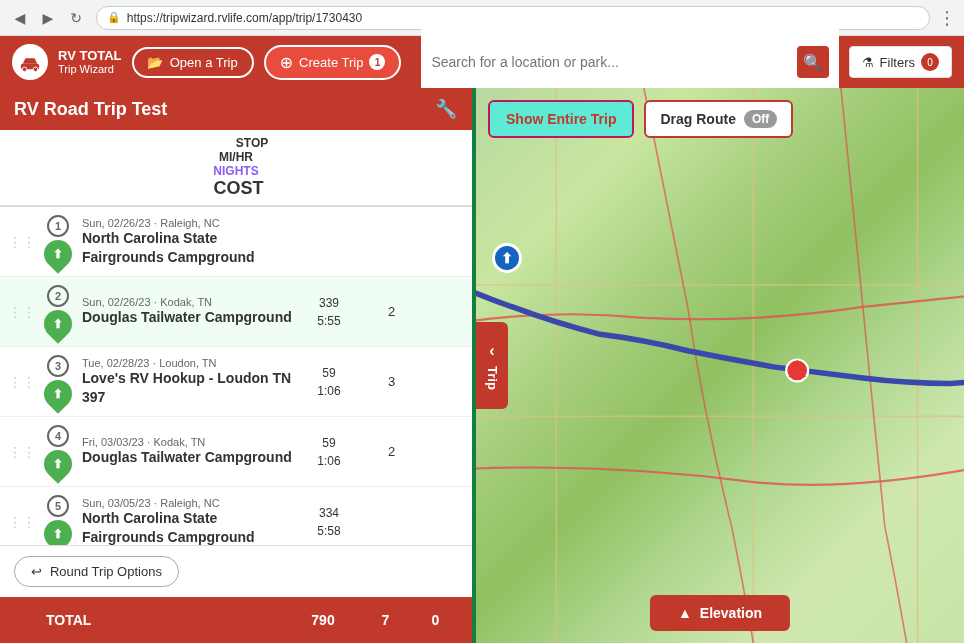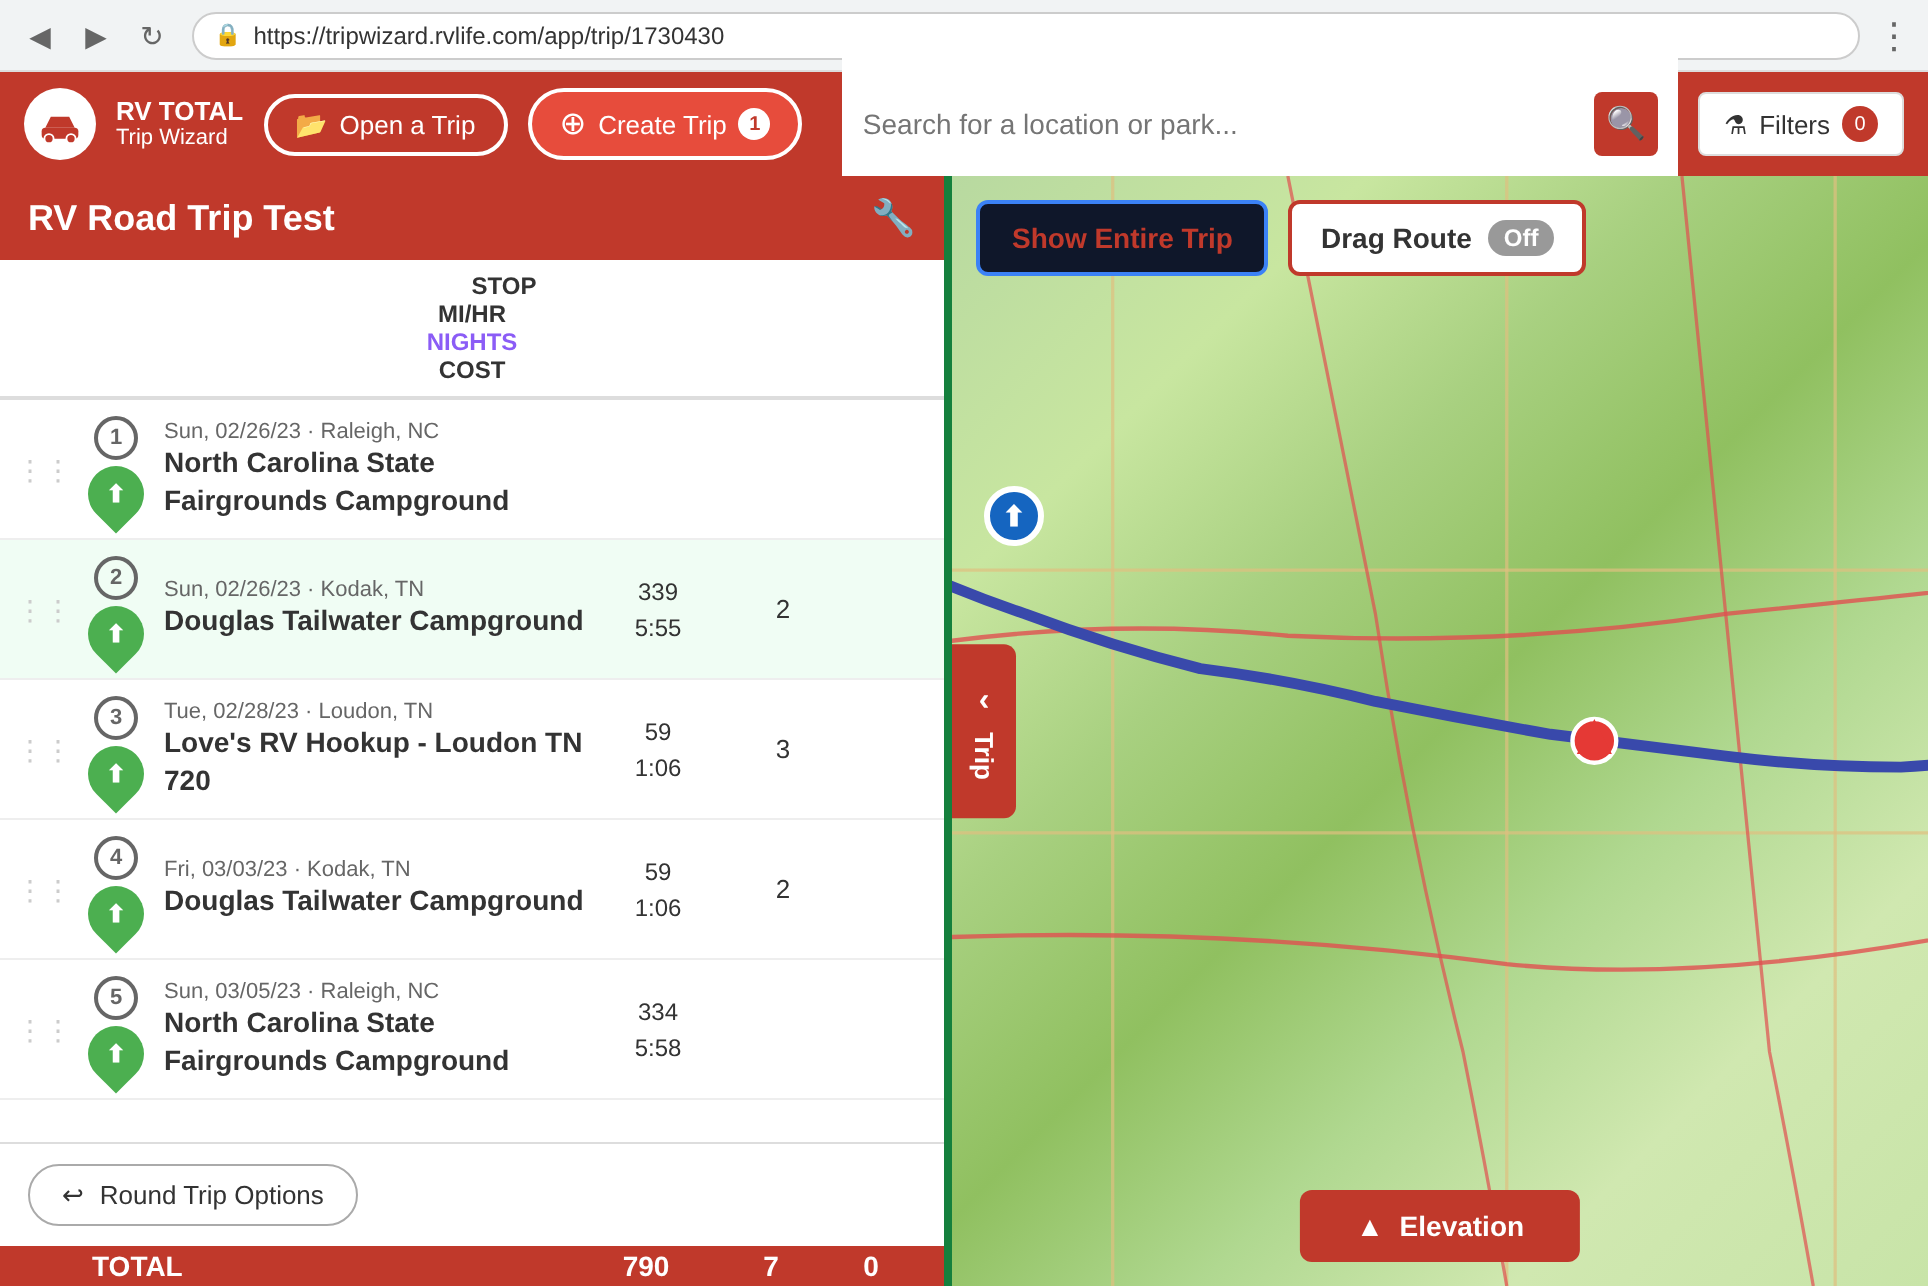--- a/index.html
+++ b/index.html
@@ -41,21 +41,21 @@
     .left-panel { width: 476px; flex-shrink: 0; display: flex; flex-direction: column; background: #fff; border-right: 4px solid #15803d; }
     .trip-header { background: #c0392b; color: #fff; padding: 10px 14px; display: flex; align-items: center; justify-content: space-between; }
     .trip-title { font-size: 18px; font-weight: bold; }
     .wrench-btn { background: none; border: none; color: #fff; font-size: 18px; cursor: pointer; }
 
     
     .col-headers { display: flex; align-items: center; border-bottom: 2px solid #ddd; padding: 6px 8px; background: #fff; flex-direction: column; }
     .col-stop { flex: 1; font-size: 12px; font-weight: bold; color: #333; padding-left: 32px; }
     .col-mihr { width: 70px; text-align: center; font-size: 12px; font-weight: bold; color: #333; }
     .col-nights { width: 55px; text-align: center; font-size: 12px; font-weight: bold; color: #8b5cf6; }
-    .col-cost { width: 45px; text-align: center; font-size: 12px; font-weight: bold; color: #333; }
+    .col-cost { width: 45px; text-align: center; font-size: 18px; font-weight: bold; color: #333; }
 
     
     .stop-list { flex: 1; overflow-y: auto; }
     .stop-row { display: flex; align-items: center; border-bottom: 1px solid #eee; padding: 8px 8px; min-height: 70px; }
     .stop-row.highlighted { background: #f0fdf4; }
     .drag-handle { color: #ccc; font-size: 14px; margin-right: 6px; cursor: grab; }
     .stop-num-icon { display: flex; flex-direction: column; align-items: center; gap: 3px; margin-right: 8px; min-width: 32px; }
     .stop-num { width: 22px; height: 22px; border: 2px solid #666; border-radius: 50%; display: flex; align-items: center; justify-content: center; font-size: 11px; font-weight: bold; color: #666; }
     .stop-marker { width: 28px; height: 28px; background: #2196F3; border-radius: 50% 50% 50% 0; transform: rotate(-45deg); display: flex; align-items: center; justify-content: center; }
     .stop-marker.green { background: #4caf50; }
@@ -63,30 +63,30 @@
     .stop-info { flex: 1; }
     .stop-date { font-size: 11px; color: #666; }
     .stop-name { font-size: 14px; font-weight: bold; color: #333; line-height: 1.3; }
     .stop-mihr { width: 70px; text-align: center; font-size: 12px; color: #333; line-height: 1.5; }
     .stop-nights { width: 55px; text-align: center; font-size: 13px; color: #333; }
     .stop-cost { width: 45px; text-align: center; font-size: 12px; color: #333; }
 
     
     .bottom-bar { padding: 10px 14px; border-top: 1px solid #ddd; background: #fff; }
     .round-trip-btn { background: #fff; border: 1px solid #aaa; border-radius: 20px; padding: 7px 16px; font-size: 13px; cursor: pointer; display: flex; align-items: center; gap: 8px; color: #333; }
-    .totals-bar { background: #c0392b; color: #fff; display: flex; align-items: center; padding: 2px 14px; }
+    .totals-bar { background: #c0392b; color: #fff; display: flex; align-items: center; padding: 15px 14px; }
     .total-label { flex: 1; font-size: 14px; font-weight: bold; padding-left: 32px; }
     .total-mi { width: 70px; text-align: center; font-size: 14px; font-weight: bold; }
     .total-nights { width: 55px; text-align: center; font-size: 14px; font-weight: bold; }
     .total-cost { width: 45px; text-align: center; font-size: 14px; font-weight: bold; }
 
     
     .map-area { flex: 1; position: relative; background: #aad3df; overflow: hidden; }
     .map-controls { position: absolute; top: 12px; left: 12px; display: flex; gap: 10px; z-index: 10; }
-    .map-btn { background: #0f172a; border: 2px solid #3b82f6; color: #c0392b; border-radius: 6px; padding: 8px 16px; font-size: 14px; font-weight: bold; cursor: pointer; }
+    .map-btn { background: #5eead4; border: 2px solid #be185d; color: #c0392b; border-radius: 6px; padding: 8px 16px; font-size: 14px; font-weight: bold; cursor: pointer; }
     .drag-route-btn { background: #fff; border: 2px solid #c0392b; color: #333; border-radius: 6px; padding: 8px 14px; font-size: 14px; font-weight: bold; cursor: pointer; display: flex; align-items: center; gap: 8px; }
     .toggle-off { background: #999; color: #fff; border-radius: 10px; padding: 2px 8px; font-size: 12px; }
 
     
     .trip-tab { position: absolute; left: 0; top: 50%; transform: translateY(-50%); background: #c0392b; color: #fff; width: 32px; border-radius: 0 6px 6px 0; padding: 20px 6px; cursor: pointer; writing-mode: vertical-rl; font-size: 13px; font-weight: bold; display: flex; align-items: center; justify-content: center; z-index: 10; }
     .trip-tab-arrow { writing-mode: horizontal-tb; font-size: 16px; margin-bottom: 6px; }
 
     
     .elevation-btn { position: absolute; bottom: 12px; left: 50%; transform: translateX(-50%); background: #c0392b; color: #fff; border: none; border-radius: 6px; padding: 10px 28px; font-size: 14px; font-weight: bold; cursor: pointer; display: flex; align-items: center; gap: 8px; z-index: 10; }
 
@@ -206,21 +206,21 @@
       <div class="stop-row">
         <span class="drag-handle">⋮⋮</span>
         <div class="stop-num-icon">
           <div class="stop-num">3</div>
           <div class="stop-marker green">
             <div class="stop-marker-inner">⬆</div>
           </div>
         </div>
         <div class="stop-info">
           <div class="stop-date">Tue, 02/28/23 · Loudon, TN</div>
-          <div class="stop-name">Love's RV Hookup - Loudon TN 720</div>
+          <div class="stop-name">Love's RV Hookup - Loudon TN 397</div>
         </div>
         <div class="stop-mihr">59<br>1:06</div>
         <div class="stop-nights">3</div>
         <div class="stop-cost"></div>
       </div>
 
       <div class="stop-row">
         <span class="drag-handle">⋮⋮</span>
         <div class="stop-num-icon">
           <div class="stop-num">4</div>

